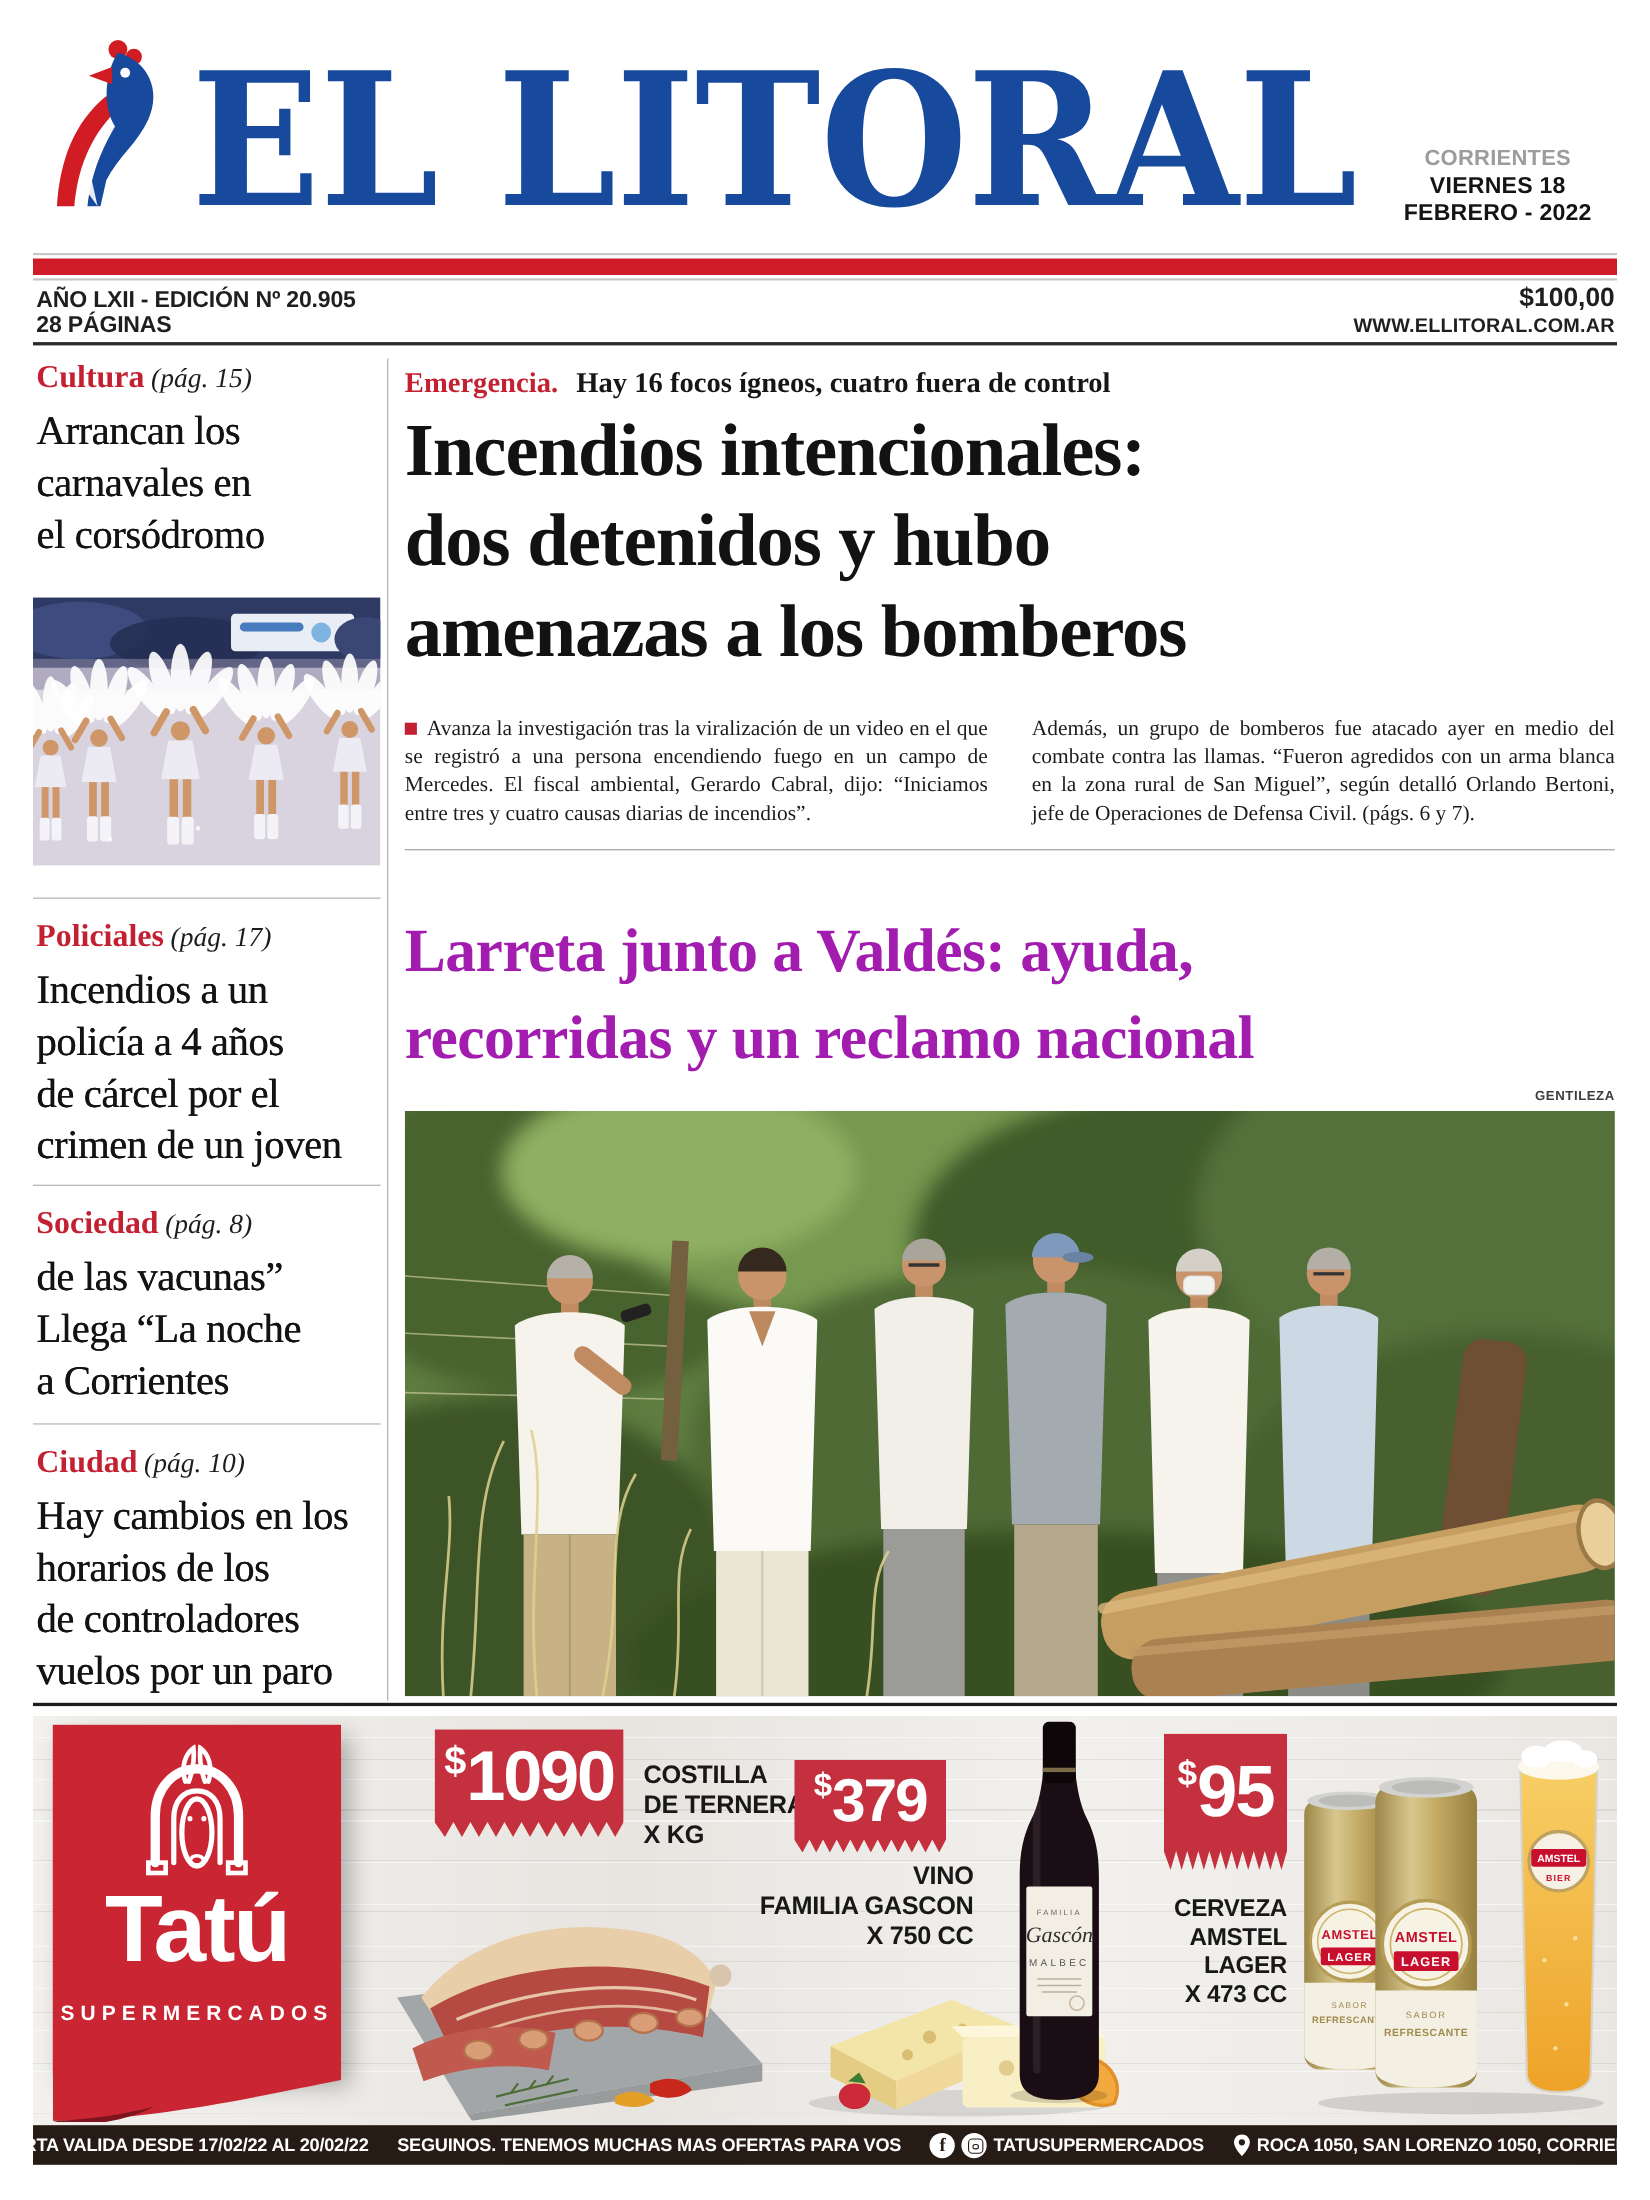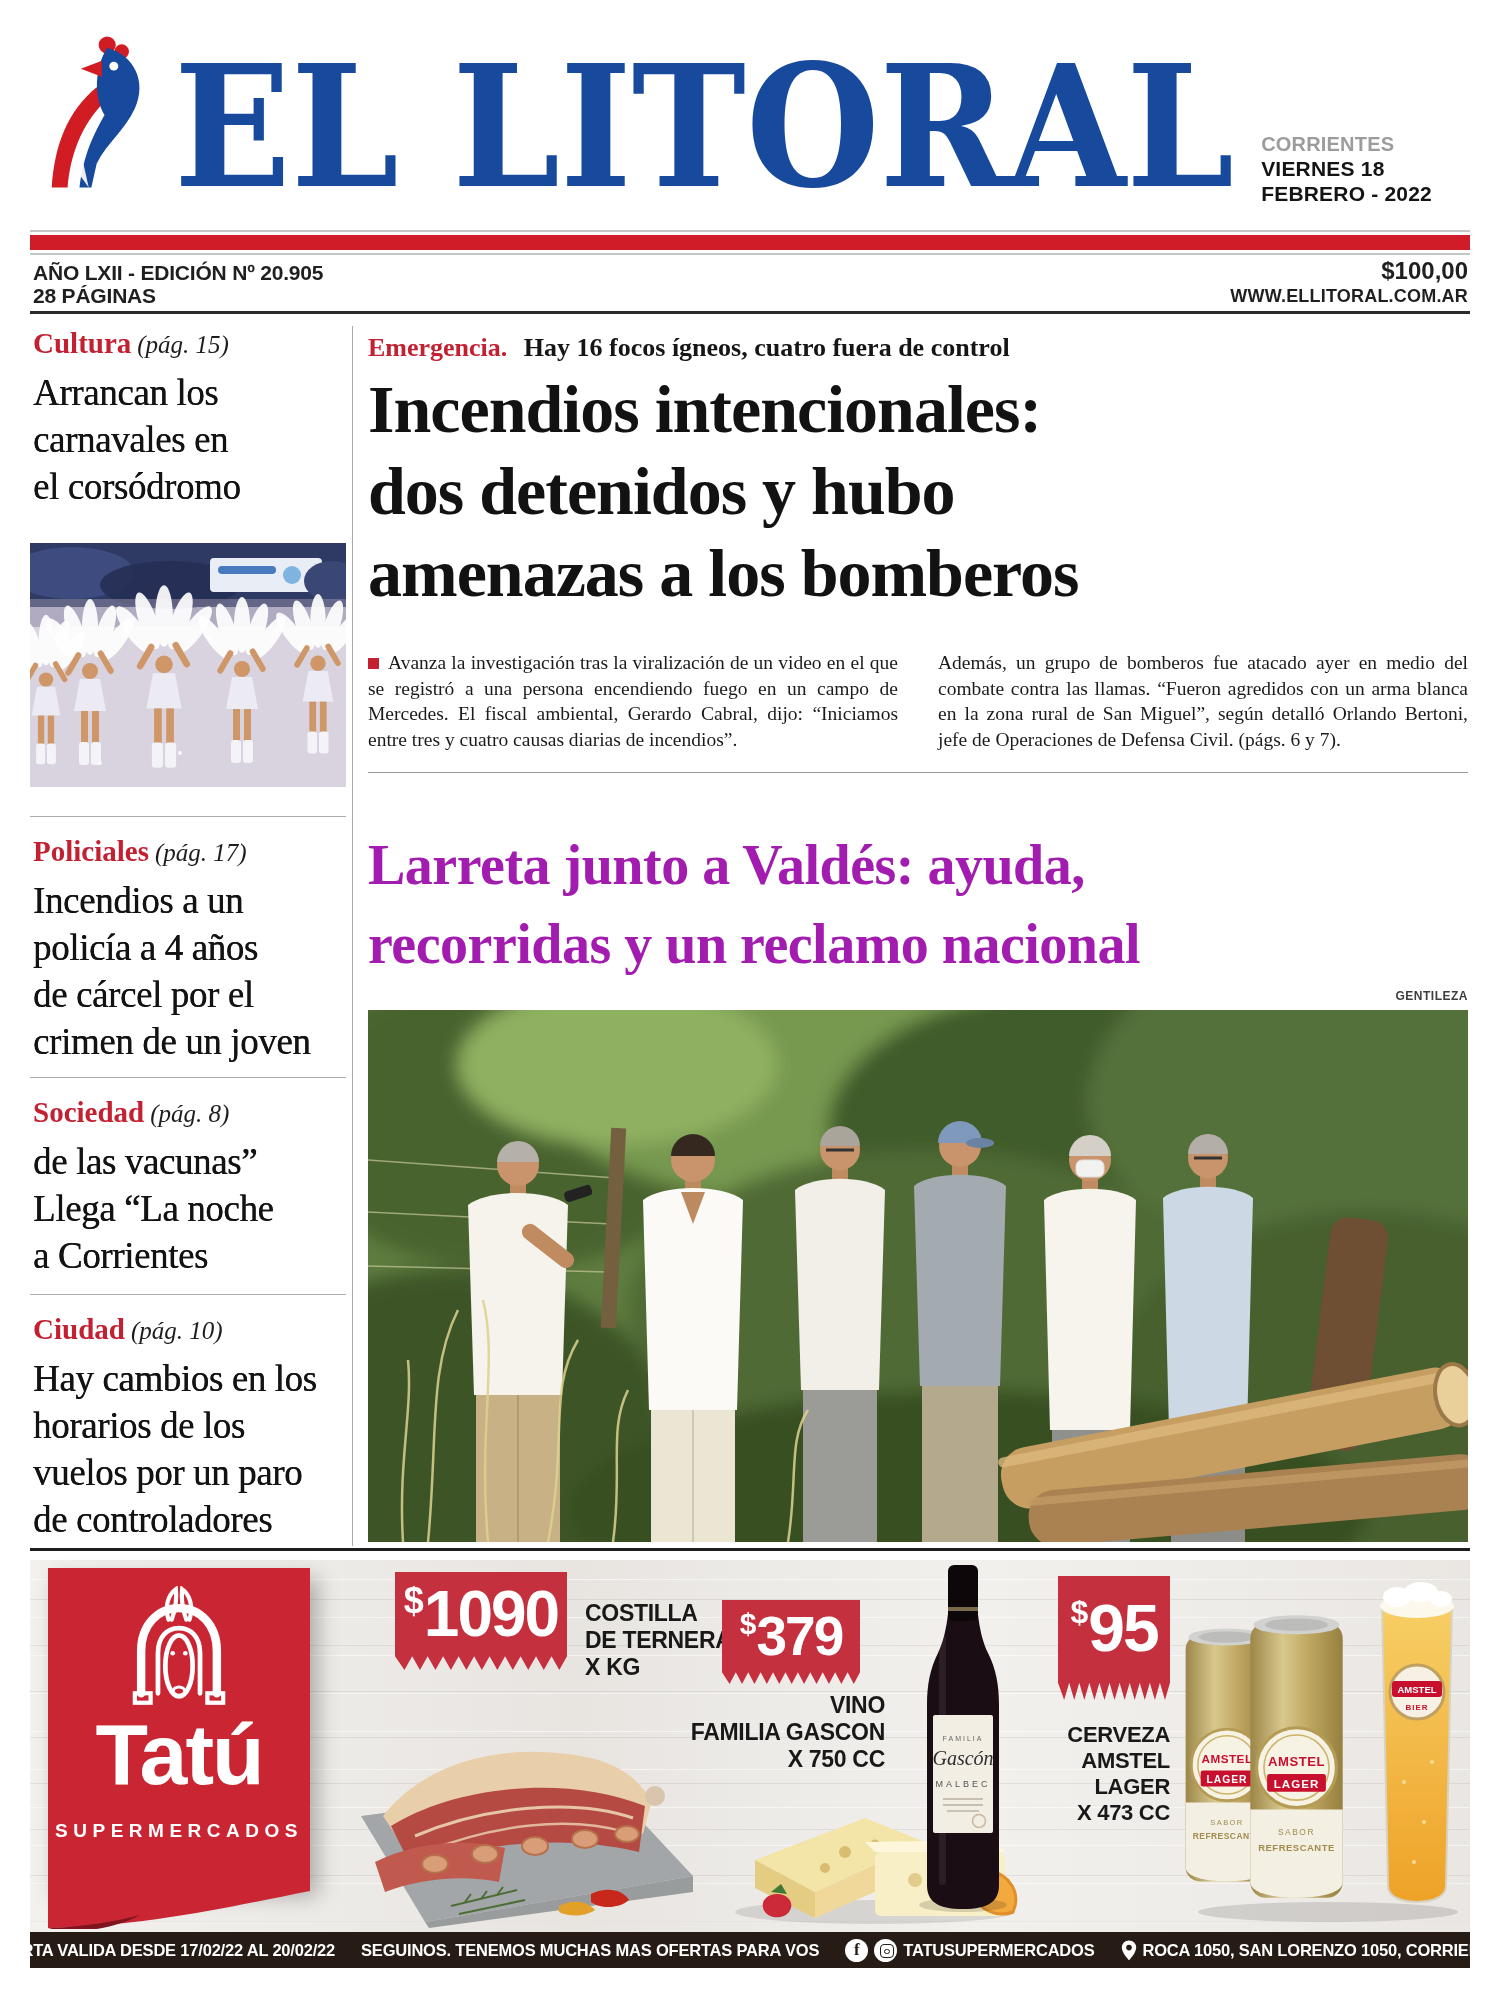--- a/index.html
+++ b/index.html
@@ -3,21 +3,21 @@
 <meta charset="utf-8">
 <style>
   * { margin:0; padding:0; box-sizing:border-box; }
   body { background:#ffffff; font-family:"Liberation Sans", sans-serif; }
   .page { position:relative; width:1500px; height:2000px; background:#fff; overflow:hidden; margin:0 auto; }
   .abs { position:absolute; }
 
   
   .rooster { left:28px; top:28px; width:132px; height:166px; }
   .mast-title { left:172px; top:28px; width:1068px; height:172px; }
-  .dateblock { right:68px; top:133px; text-align:left; font-weight:bold; letter-spacing:.2px; }
+  .dateblock { right:53px; top:133px; text-align:center; font-weight:bold; letter-spacing:.2px; }
   .dateblock .loc { font-size:20px; color:#9c9c9c; line-height:23px; }
   .dateblock .dl { font-size:21px; color:#141414; line-height:25px; }
   .rule-gray { left:30px; width:1440px; height:2px; background:#c6c6c6; }
   .rule-red  { left:30px; width:1440px; height:15px; background:#d01c28; }
   .edition-left { left:33px; top:261px; font-weight:bold; font-size:21px; line-height:23px; color:#1f1f1f; letter-spacing:-.2px; }
   .edition-right { right:32px; top:258px; text-align:right; font-weight:bold; color:#1f1f1f; }
   .edition-right .pr { font-size:24px; line-height:26px; }
   .edition-right .web { font-size:18px; line-height:24px; letter-spacing:.2px; }
   .rule-black { left:30px; top:311px; width:1440px; height:3px; background:#2b2b2b; }
 
@@ -214,22 +214,22 @@
       <div>a Corrientes</div>
     </div>
   </div>
 
   <div class="abs sb-div" style="top:1294px"></div>
   <div class="abs sidebar-story" style="top:1313px">
     <div class="sec-line"><span class="sec-name">Ciudad</span><span class="sec-ref">(pág. 10)</span></div>
     <div class="sb-hl" style="margin-top:9px">
       <div>Hay cambios en los</div>
       <div>horarios de los</div>
+      <div>de controladores</div>
       <div>vuelos por un paro</div>
-      <div>de controladores</div>
     </div>
   </div>
 
   <div class="abs kicker" style="top:333px">
     <span class="k-red">Emergencia.</span>
     <span style="margin-left:10px">Hay 16 focos ígneos, cuatro fuera de control</span>
   </div>
 
   <div class="abs lead-hl">
     <div>Incendios intencionales:</div>

